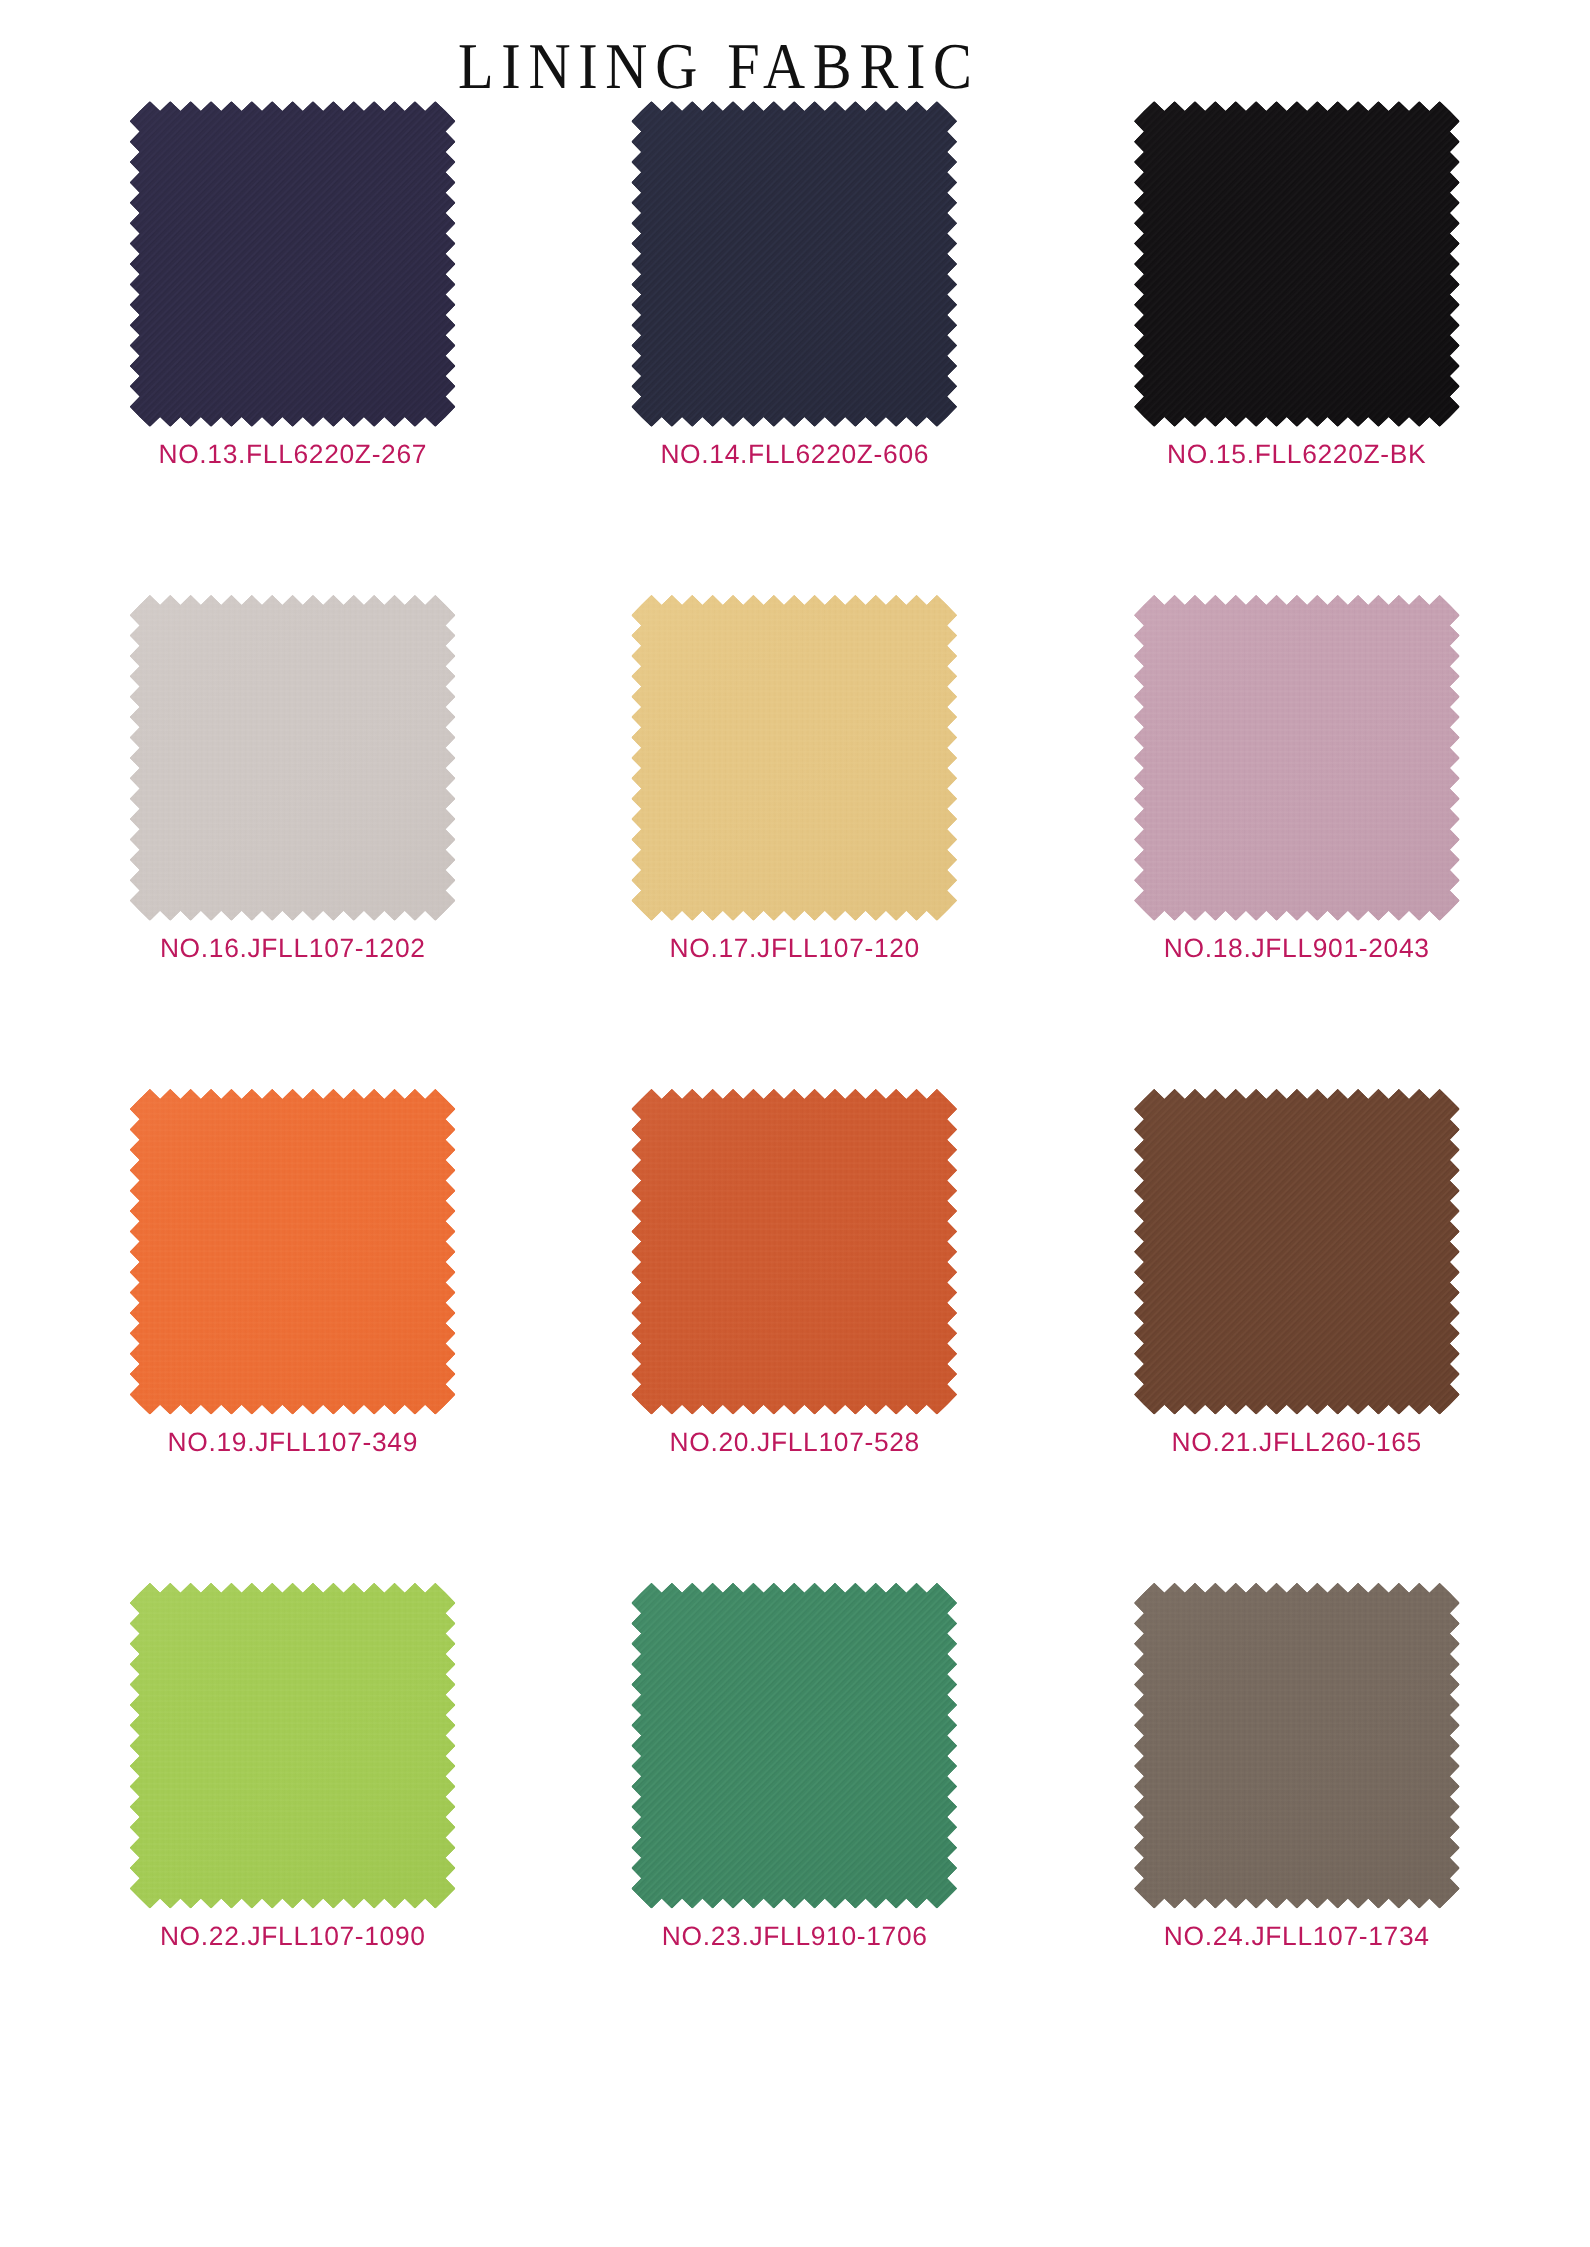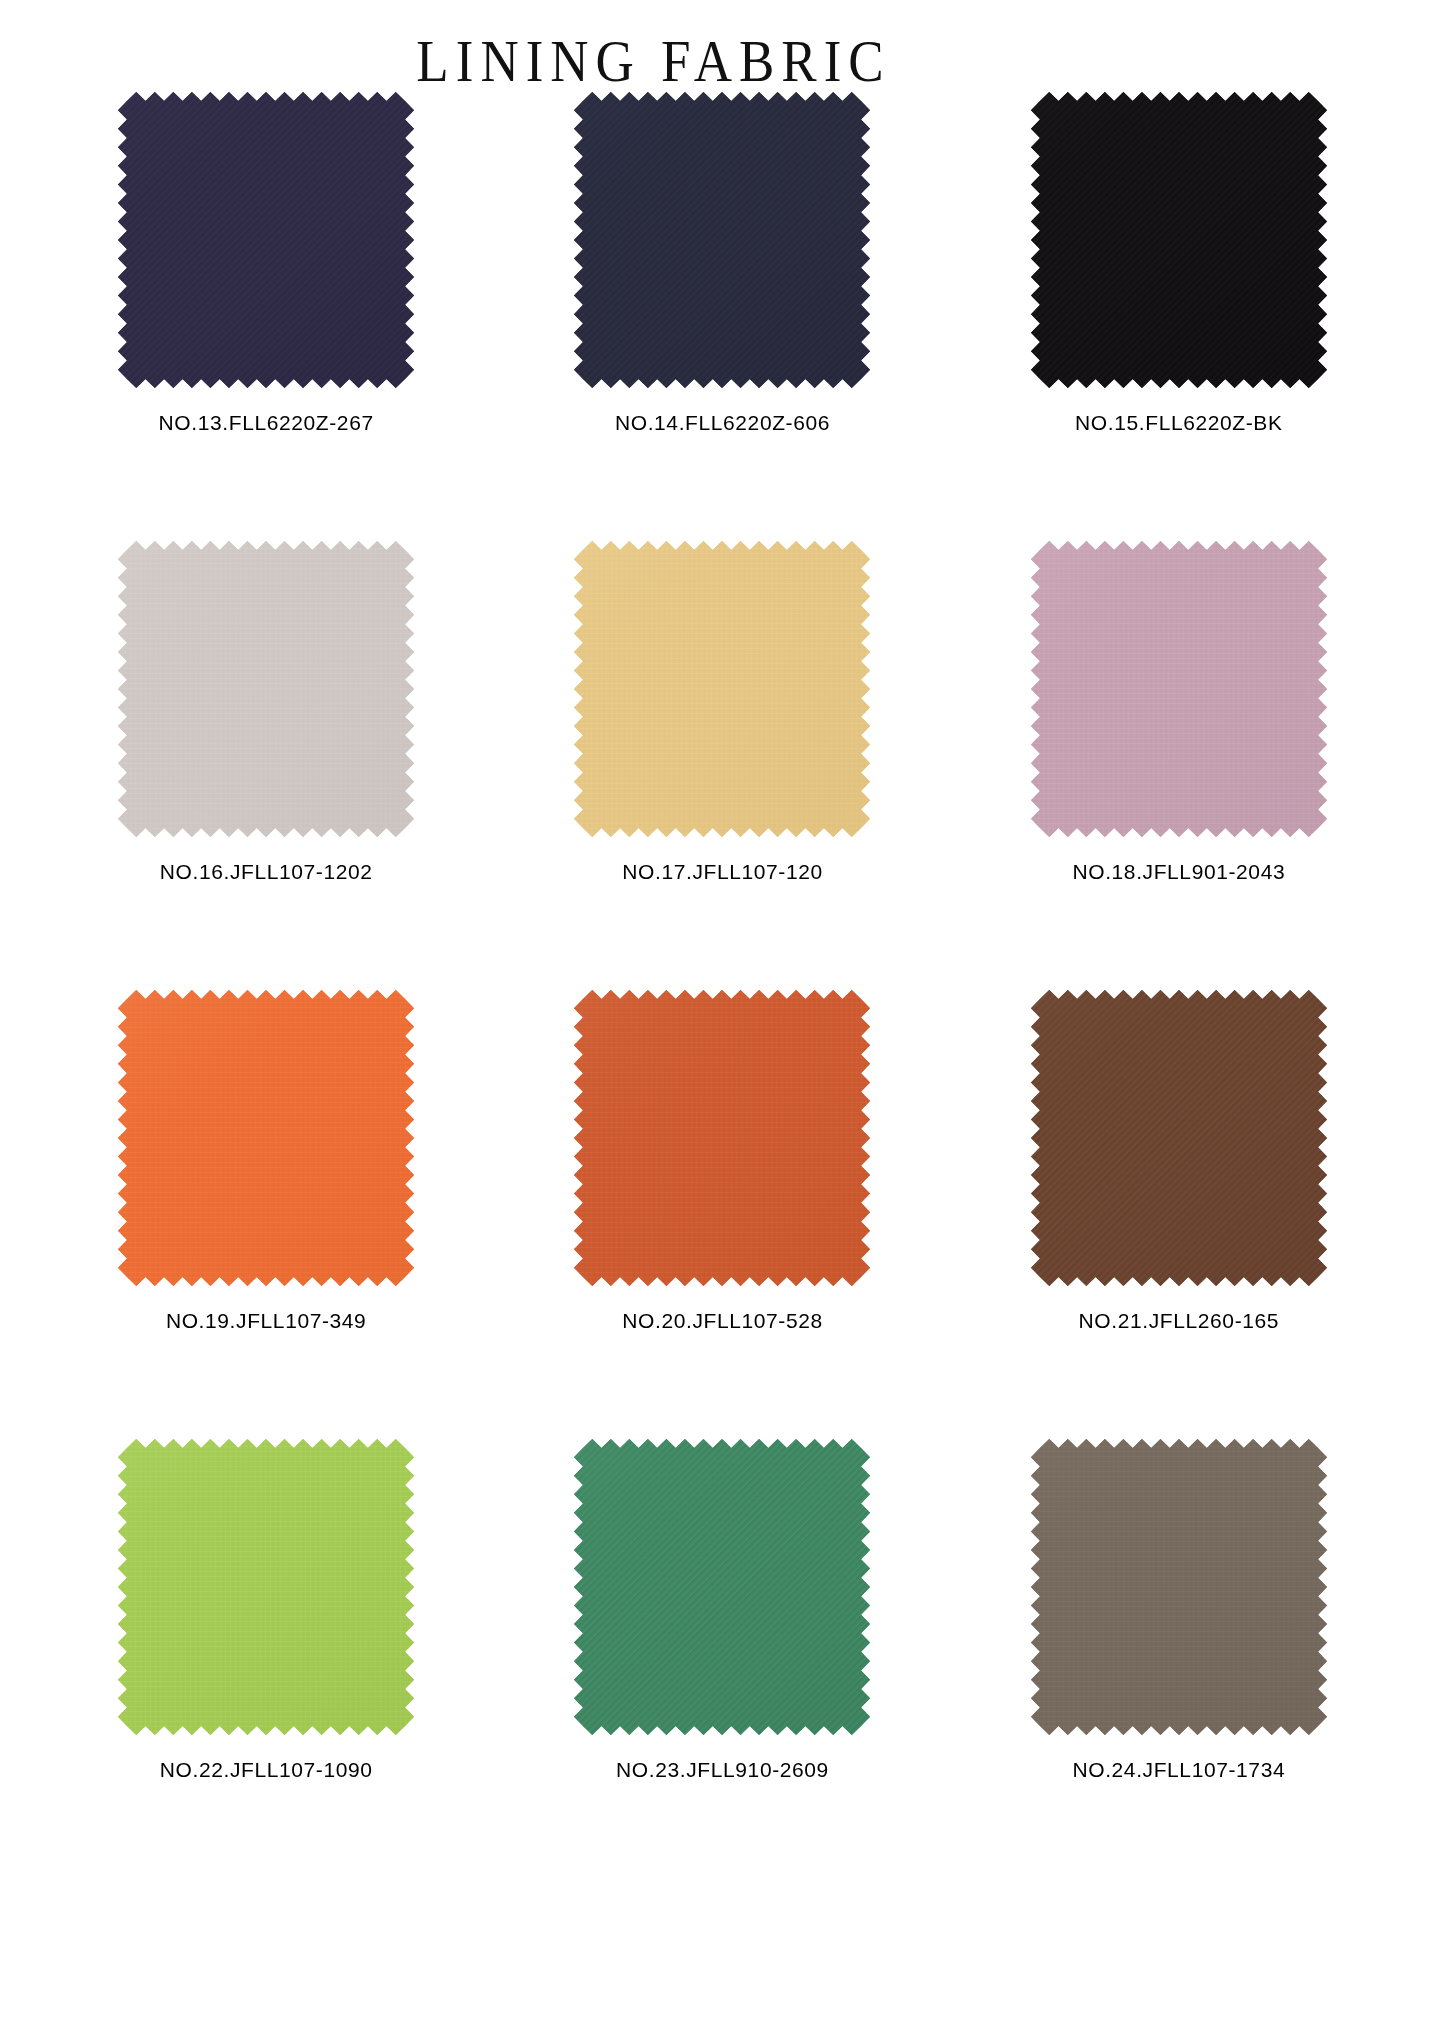--- a/index.html
+++ b/index.html
@@ -77,25 +77,25 @@
     width: 100%;
     height: 100%;
   }
   .swatch svg {
     display: block;
     width: 100%;
     height: 100%;
   }
 
   .swatch-label {
-    margin-top: 24px;
+    margin-top: 14px;
     font-family: "Liberation Sans", sans-serif;
-    font-size: 21px;
+    font-size: 24px;
     letter-spacing: 0.6px;
-    color: #000000;
+    color: #be185d;
     white-space: nowrap;
     text-align: center;
     line-height: 1;
   }
 </style>
 </head>
 <body>
 
 <div class="page">
 
@@ -420,21 +420,21 @@
     </clipPath>
   </defs>
   <g clip-path="url(#clip10)">
     <rect x="0" y="0" width="296" height="296" fill="#3f8763"></rect>
     <rect x="0" y="0" width="296" height="296" fill="url(#tex10)"></rect>
     <rect x="0" y="0" width="296" height="296" fill="url(#grad10)"></rect>
   </g>
 </svg>
           </div>
         </div>
-        <div class="swatch-label">NO.23.JFLL910-2609</div>
+        <div class="swatch-label">NO.23.JFLL910-1706</div>
       </div>
       <div class="swatch-cell">
         <div class="swatch-wrap">
           <div class="swatch">
 <svg viewBox="0 0 296 296" preserveAspectRatio="none" shape-rendering="geometricPrecision">
   <defs>
     <pattern id="tex11" width="5" height="5" patternUnits="userSpaceOnUse">
          <rect width="5" height="5" fill="#76695e"></rect>
          <path d="M0,0 L0,5" stroke="#675b51" stroke-width="0.9" opacity="0.26"></path>
          <path d="M0,2.5 L5,2.5" stroke="#877a6e" stroke-width="0.9" opacity="0.30"></path>

